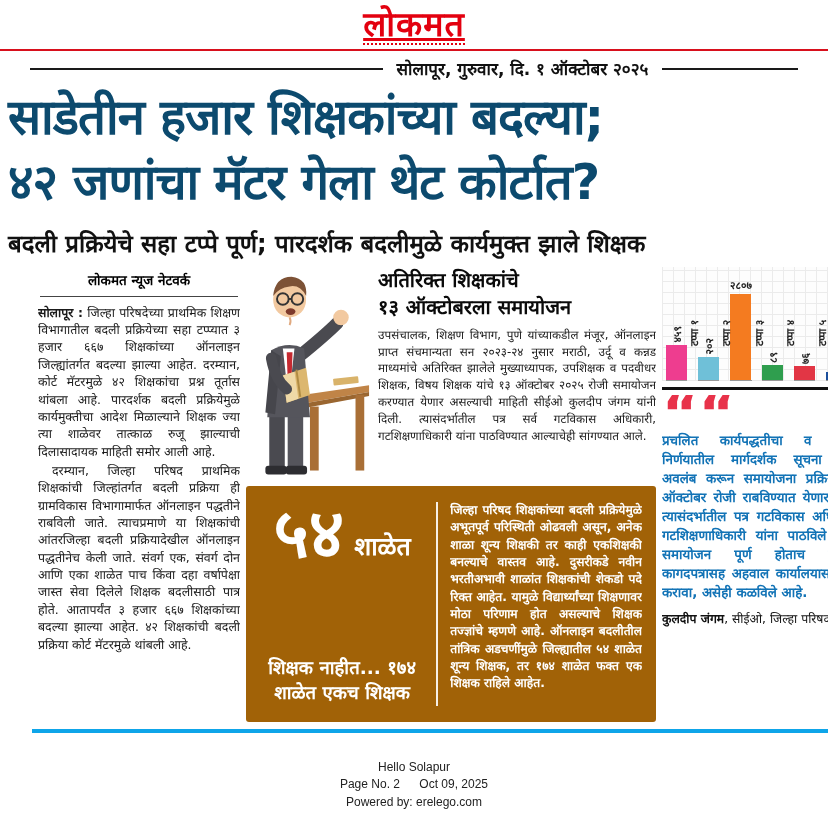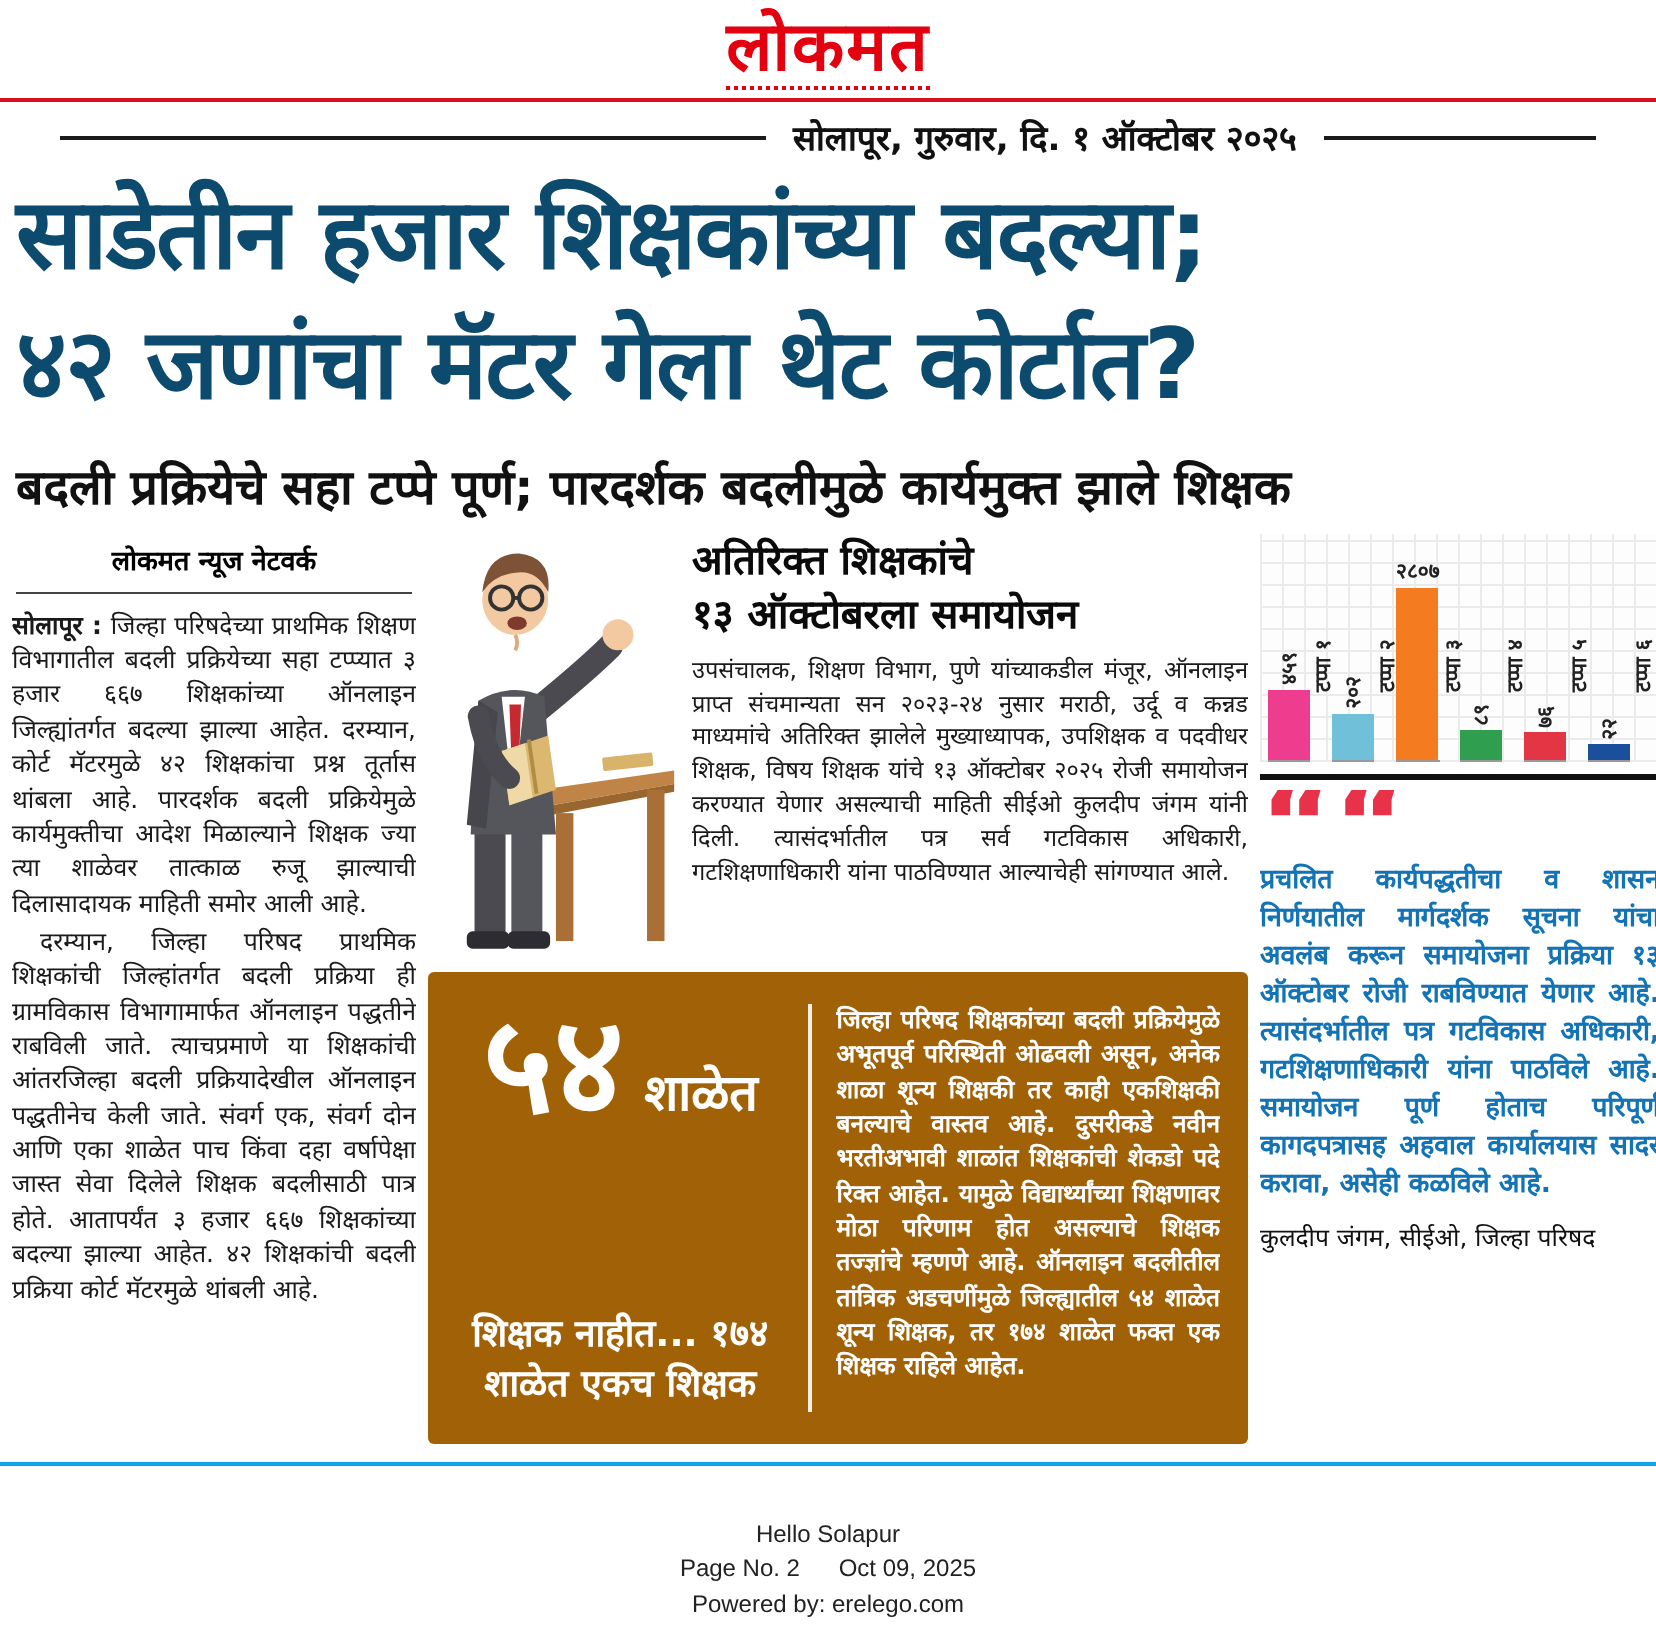--- a/index.html
+++ b/index.html
@@ -1,34 +1,34 @@
 <!DOCTYPE html>
 <html><head>
 <meta charset="utf-8">
 <style>
   * { margin:0; padding:0; box-sizing:border-box; }
   body { background:#e9e9e9; font-family:"DejaVu Sans", sans-serif; }
   .page { width:828px; height:815px; background:#fff; margin:0 auto; overflow:hidden; display:flex; flex-direction:column; }
 
   
   .masthead { text-align:center; padding-top:6px; }
-  .logo { color:#e3000f; font-size:34px; font-weight:800; letter-spacing:1px; display:inline-block; border-bottom:2px dotted #e3000f; line-height:1.1; }
+  .logo { color:#e3000f; font-size:34px; font-weight:800; letter-spacing:1px; display:inline-block; border-bottom:2px dotted #e3000f; line-height:1.1;text-decoration:underline; }
   .red-rule { height:2px; background:#d8101d; margin-top:4px; }
   .dateline { display:flex; align-items:center; gap:14px; padding:6px 30px 2px; }
   .dateline .rule { height:2px; background:#1a1a1a; }
   .dateline .rule.left { flex:2.6; }
   .dateline .rule.right { flex:1; }
   .dateline .date-text { font-size:17px; font-weight:700; color:#111; white-space:nowrap; }
 
   
   .headline { padding:4px 8px 0; font-size:49px; font-weight:800; line-height:1.32; letter-spacing:-1px; color:#0c4a6e; transform-origin:top left; }
   .subheadline { padding:10px 8px 6px; font-size:24px; font-weight:700; color:#111; }
 
   
-  .content { display:grid; grid-template-columns:202px 410px 200px; gap:6px; padding:2px 6px 0; border-bottom:2px solid #0ea5e9; height:468px; overflow:hidden; }
+  .content { display:grid; grid-template-columns:202px 410px 200px; gap:6px; padding:2px 6px 0; border-bottom:4px solid #0ea5e9; height:468px; overflow:hidden;margin-left:32px; }
   .col { overflow:hidden; }
 
   
   .byline { font-weight:700; text-align:center; font-size:13.5px; padding:4px 0 7px; border-bottom:1.5px solid #444; margin:0 2px 7px; }
   .bodytext { font-size:12.4px; line-height:1.4; text-align:justify; color:#1a1a1a; }
   .bodytext .para2 { text-indent:14px; margin-top:2px; }
   .lead-loc { font-weight:800; }
 
   
   .mid-top { display:flex; gap:6px; }
@@ -56,21 +56,21 @@
   .bar-top { height:110px; width:100%; display:flex; flex-direction:column; justify-content:flex-end; align-items:center; border-bottom:1px solid #999; }
   .bar { width:21px; }
   .bar-value { font-size:10.5px; font-weight:700; margin-bottom:2px; color:#222; }
   .vert { writing-mode:vertical-rl; transform:rotate(180deg); }
   .bar-xlabel { height:46px; font-size:10.5px; font-weight:700; padding-top:3px; color:#222; }
 
   .divider-thick { height:3px; background:#111; margin:6px 0 5px; }
   .quote-mark { color:#e8324a; font-size:56px; line-height:0.65; font-weight:800; height:32px; overflow:hidden; }
   .quote-text { color:#1273b6; font-size:13.4px; font-weight:700; line-height:1.42; margin-top:4px; text-align:justify; }
   .quote-attr { font-size:12.3px; margin-top:8px; color:#111; }
-  .quote-attr b { font-weight:400; }
+  .quote-attr b { font-weight:700; }
 
   
   .footer { text-align:center; font-size:12px; color:#222; padding-top:26px; line-height:1.45; font-family:"Liberation Sans", sans-serif; }
   .footer .row2 span { margin:0 8px; }
 </style>
 </head>
 <body>
 
 <div class="page">
 

